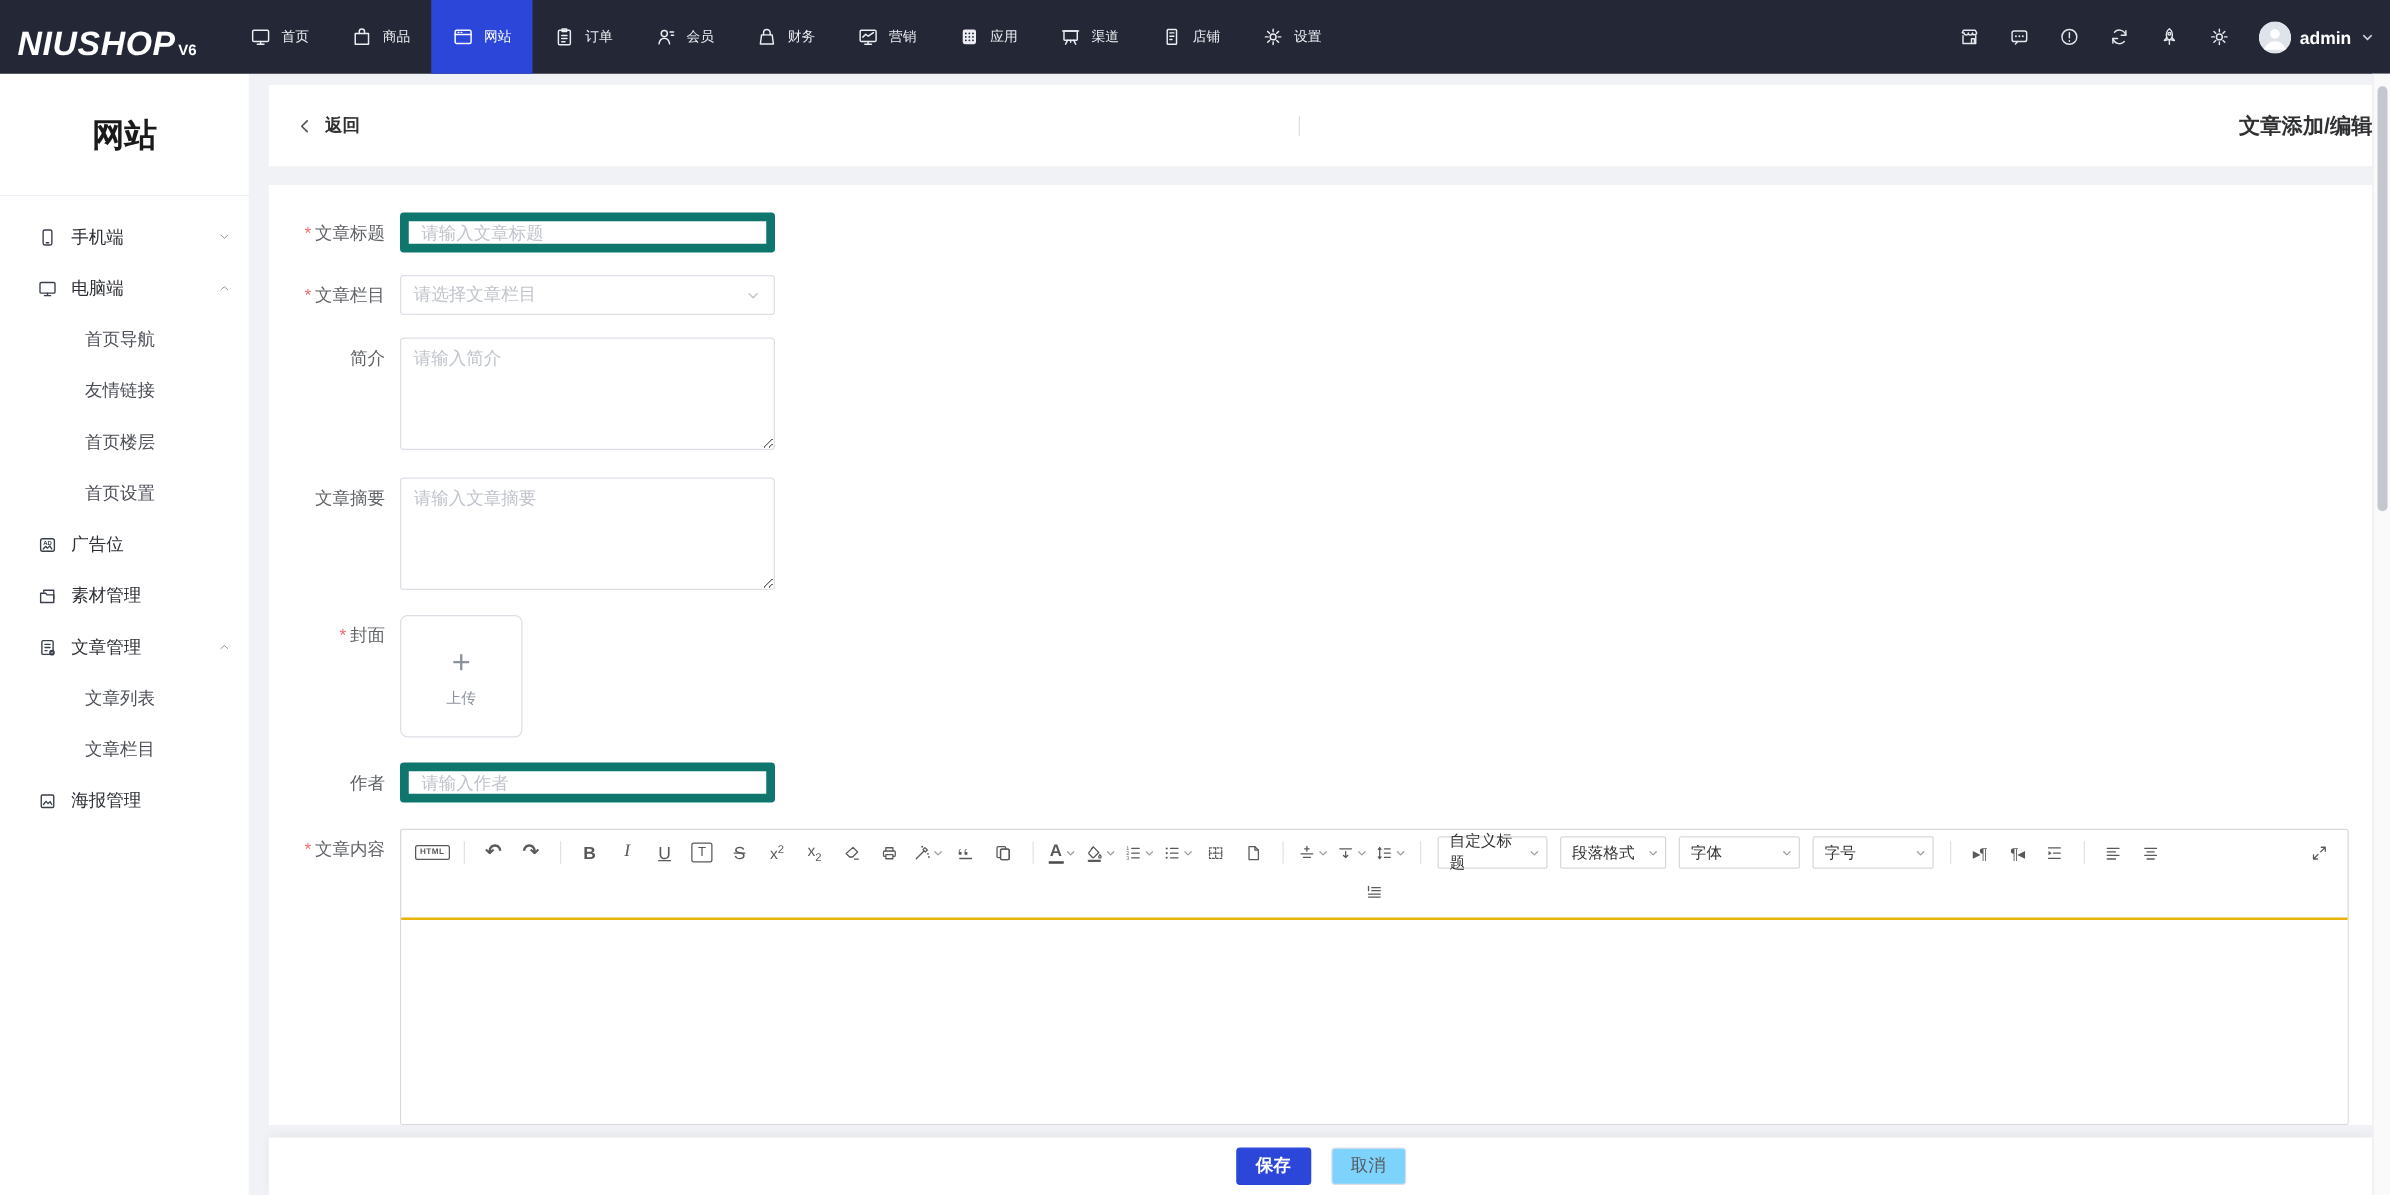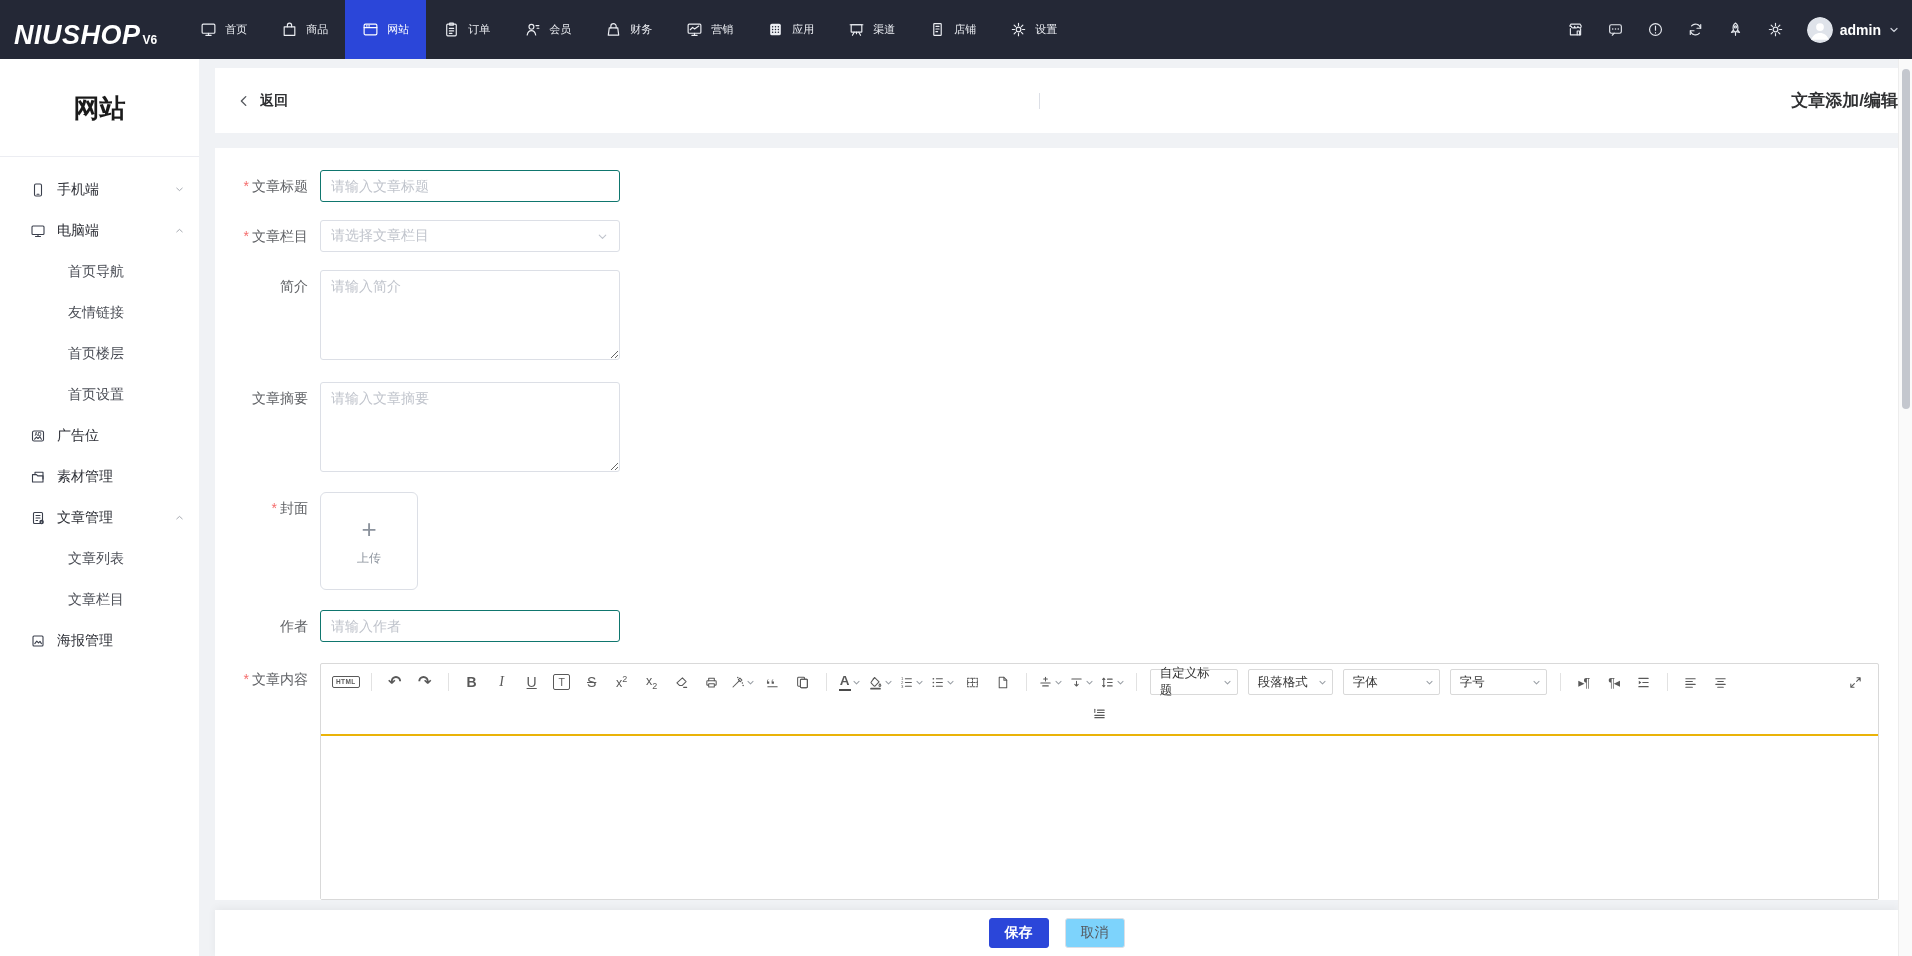--- a/index.html
+++ b/index.html
@@ -44,21 +44,21 @@
   .ph-title{font-size:17px;font-weight:700;color:#303133;}
 
   
   .form-card{position:absolute;left:215px;right:14px;top:148px;bottom:56px;background:#fff;overflow:hidden;}
   .form-rows{padding:22px 19px 0 0;}
   .form-row{display:flex;align-items:center;margin-bottom:18px;}
   .form-row.top{align-items:flex-start;}
   .form-row.top .f-label{padding-top:7px;}
   .f-label{width:93px;min-width:93px;text-align:right;font-size:14px;color:#606266;margin-right:12px;line-height:18px;}
   .req{color:#f56c6c;margin-right:3px;font-size:14px;}
-  .t-input{width:300px;height:32px;border:1px solid #0f766e;border-radius:3px;padding:0 10px;font-size:14px;color:#a16207;outline:none;background:#fff;font-family:inherit;}
+  .t-input{width:300px;height:32px;border:7px solid #0f766e;border-radius:3px;padding:0 10px;font-size:14px;color:#a16207;outline:none;background:#fff;font-family:inherit;}
   .t-input::placeholder{color:#c0c4cc;}
   .select-box{width:300px;height:32px;border:1px solid #dcdfe6;border-radius:3px;display:flex;align-items:center;justify-content:space-between;padding:0 10px;cursor:pointer;background:#fff;}
   .select-placeholder{font-size:14px;color:#c0c4cc;}
   .select-caret{color:#c0c4cc;display:flex;}
   .t-area{width:300px;height:90px;border:1px solid #dcdfe6;border-radius:3px;padding:7px 10px;font-size:14px;color:#303133;outline:none;resize:vertical;font-family:inherit;background:#fff;}
   .t-area::placeholder{color:#c0c4cc;}
   .row-intro{margin-bottom:22px;}
   .row-summary{margin-bottom:20px;}
   .row-cover{margin-bottom:20px;}
   .row-author{margin-bottom:21px;}

